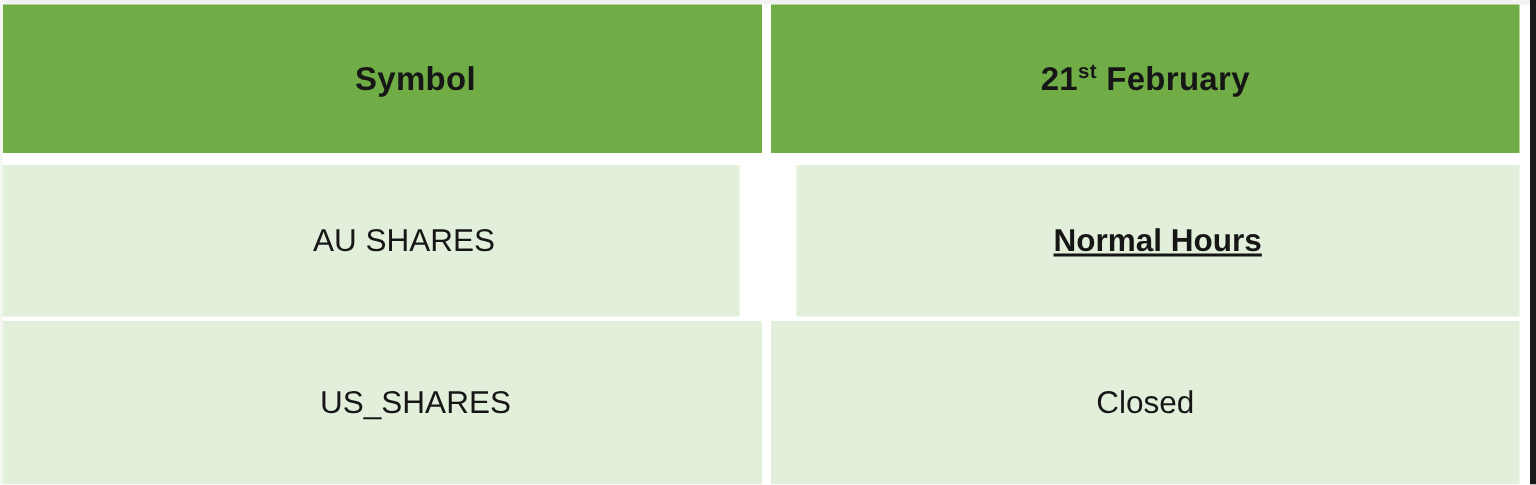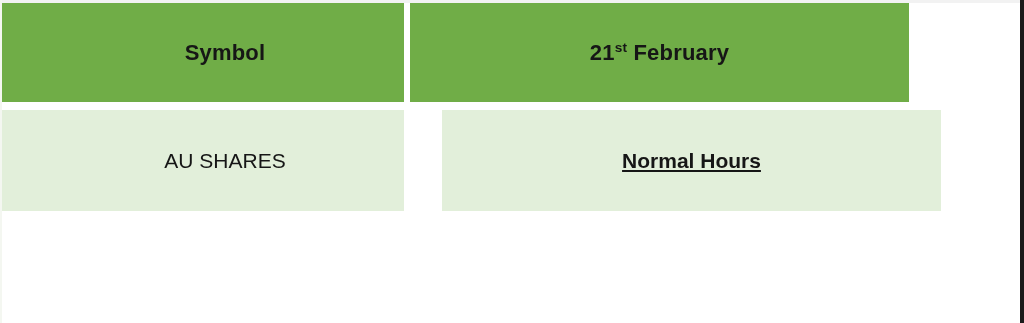--- a/index.html
+++ b/index.html
@@ -65,21 +65,21 @@
   .row-body-2 { height: 109px; }
 
   .cell {
     box-sizing: border-box;
     display: flex;
     align-items: center;
     justify-content: center;
     text-align: center;
     color: #161616;
   }
-  .cell-symbol { width: 402px; padding-left: 44px; }
+  .cell-symbol { width: 506px; padding-left: 44px; }
   .cell-gap    { width: 6px; background: #ffffff; flex: 0 0 6px; }
   .cell-value  { width: 499px; }
 
   .row-header .cell {
     background: #70AD47;
     font-size: 22px;
     font-weight: bold;
     letter-spacing: 0.2px;
   }
   .row-body-1 .cell,
@@ -116,15 +116,20 @@
         <span class="date-label"><span>21</span><sup>st</sup><span> February</span></span>
       </div>
     </div>
 
     <div class="row row-body-1">
       <div class="cell cell-symbol">AU SHARES</div>
       <div class="cell-gap"></div>
       <div class="cell cell-value is-bold">Normal Hours</div>
     </div>
 
+    <div class="row row-body-2">
+      <div class="cell cell-symbol">US_SHARES</div>
+      <div class="cell-gap"></div>
+      <div class="cell cell-value">Closed</div>
+    </div>
 
   </div>
 </div>
 
 </body></html>

